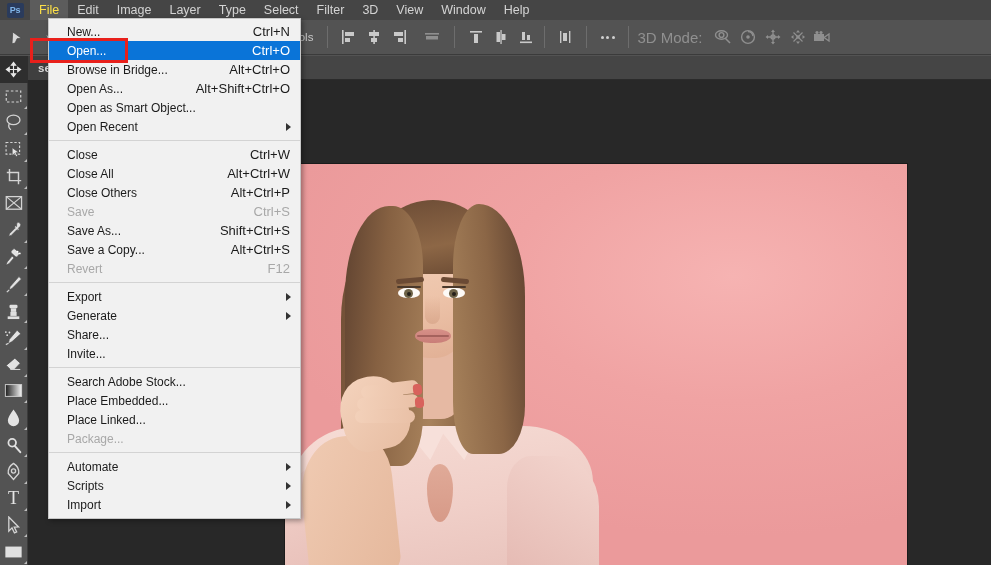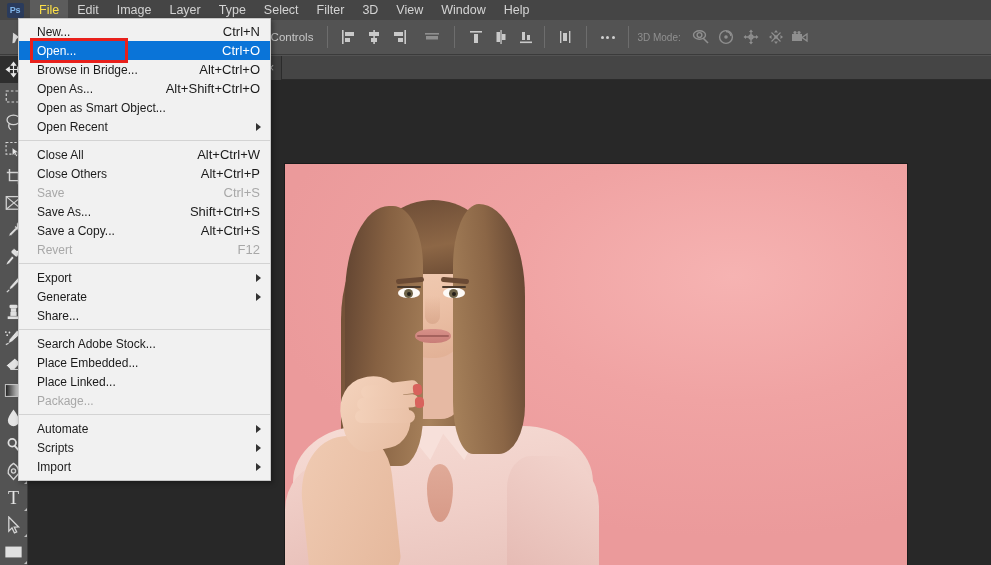--- a/index.html
+++ b/index.html
@@ -72,21 +72,21 @@
   .chk-box {
     width: 11px; height: 11px;
     border: 1px solid #8a8a8a;
     background: #3e3e3e;
   }
   .opt-btn {
     width: 25px; height: 25px;
     display: flex; align-items: center; justify-content: center;
   }
   .opt-label {
-    color: #909090; font-size: 10px; white-space: nowrap;
+    color: #909090; font-size: 15px; white-space: nowrap;
   }
   .dots {
     display: flex; gap: 2.5px; align-items: center;
   }
   .dots span { width: 3px; height: 3px; border-radius: 50%; background: #d0d0d0; }
 
   
   .toolbar {
     position: absolute; left: 0; top: 56px;
     width: 28px; height: 509px;
@@ -290,21 +290,21 @@
   .finger.f3 { left: 70px; top: 246px; width: 60px; transform: rotate(0deg); }
   .nail {
     position: absolute; width: 9px; height: 11px;
     background: #d8625c; border-radius: 4px;
   }
   .nail.n1 { left: 128px; top: 220px; transform: rotate(-7deg); }
   .nail.n2 { left: 130px; top: 233px; transform: rotate(-3deg); }
 
   
   .dropdown {
-    position: absolute; left: 18px; top: 18px;
+    position: absolute; left: 48px; top: 18px;
     width: 253px;
     background: #f1f1f1;
     border: 1px solid #c7c7c7;
     box-shadow: 2px 2px 5px rgba(0,0,0,.35);
     padding: 3px 0 4px 0;
     z-index: 50;
   }
   .mrow {
     height: 19px;
     display: flex; align-items: center;
@@ -730,20 +730,24 @@
       </div>
       <div class="mrow">
         <span class="mlabel">Open as Smart Object...</span>
       </div>
       <div class="mrow">
         <span class="mlabel">Open Recent</span>
         <span class="marrow"></span>
       </div>
       <div class="msep"></div>
       <div class="mrow">
+        <span class="mlabel">Close</span>
+        <span class="mshort">Ctrl+W</span>
+      </div>
+      <div class="mrow">
         <span class="mlabel">Close All</span>
         <span class="mshort">Alt+Ctrl+W</span>
       </div>
       <div class="mrow">
         <span class="mlabel">Close Others</span>
         <span class="mshort">Alt+Ctrl+P</span>
       </div>
       <div class="mrow disabled">
         <span class="mlabel">Save</span>
         <span class="mshort">Ctrl+S</span>
@@ -765,20 +769,23 @@
         <span class="mlabel">Export</span>
         <span class="marrow"></span>
       </div>
       <div class="mrow">
         <span class="mlabel">Generate</span>
         <span class="marrow"></span>
       </div>
       <div class="mrow">
         <span class="mlabel">Share...</span>
       </div>
+      <div class="mrow">
+        <span class="mlabel">Invite...</span>
+      </div>
       <div class="msep"></div>
       <div class="mrow">
         <span class="mlabel">Search Adobe Stock...</span>
       </div>
       <div class="mrow">
         <span class="mlabel">Place Embedded...</span>
       </div>
       <div class="mrow">
         <span class="mlabel">Place Linked...</span>
       </div>

